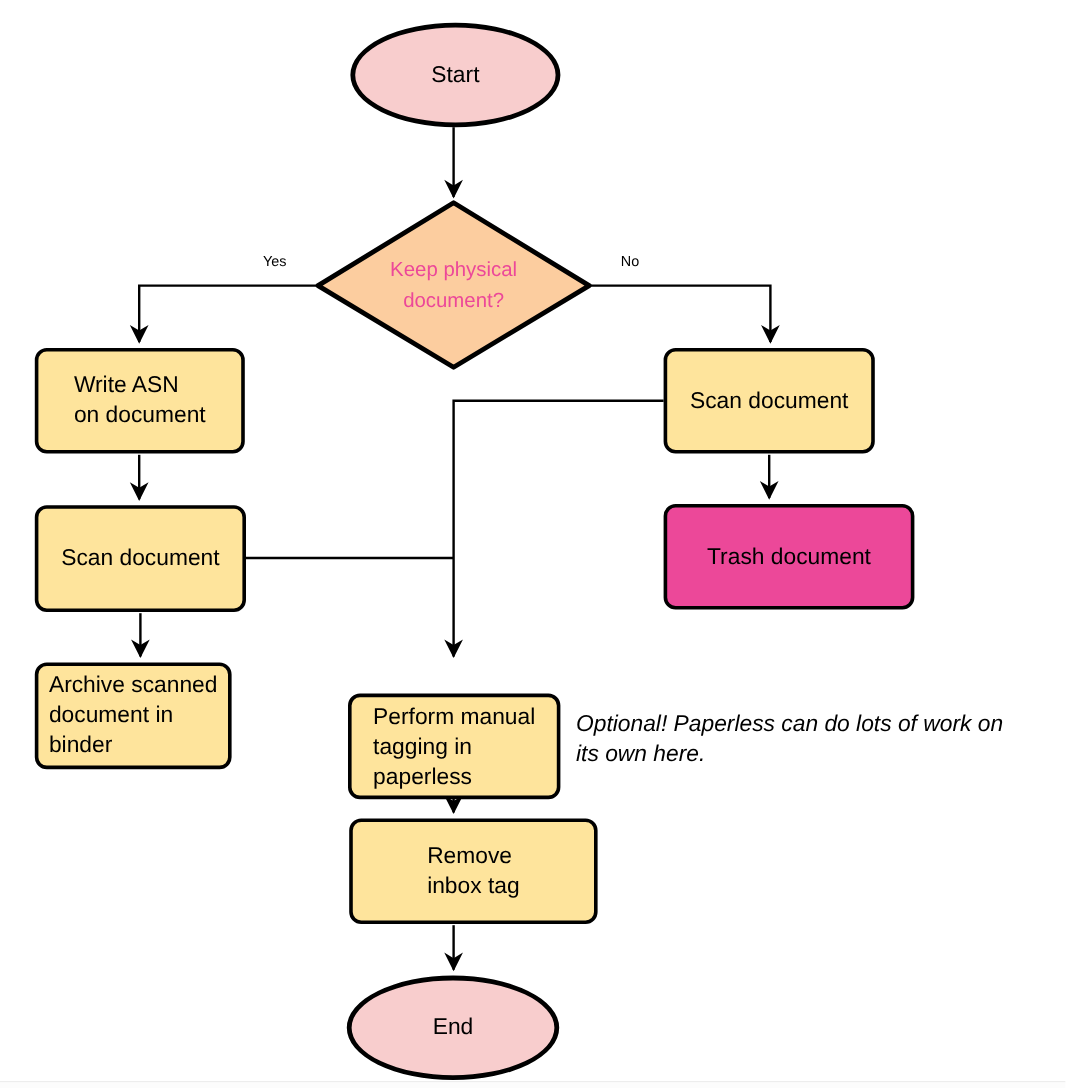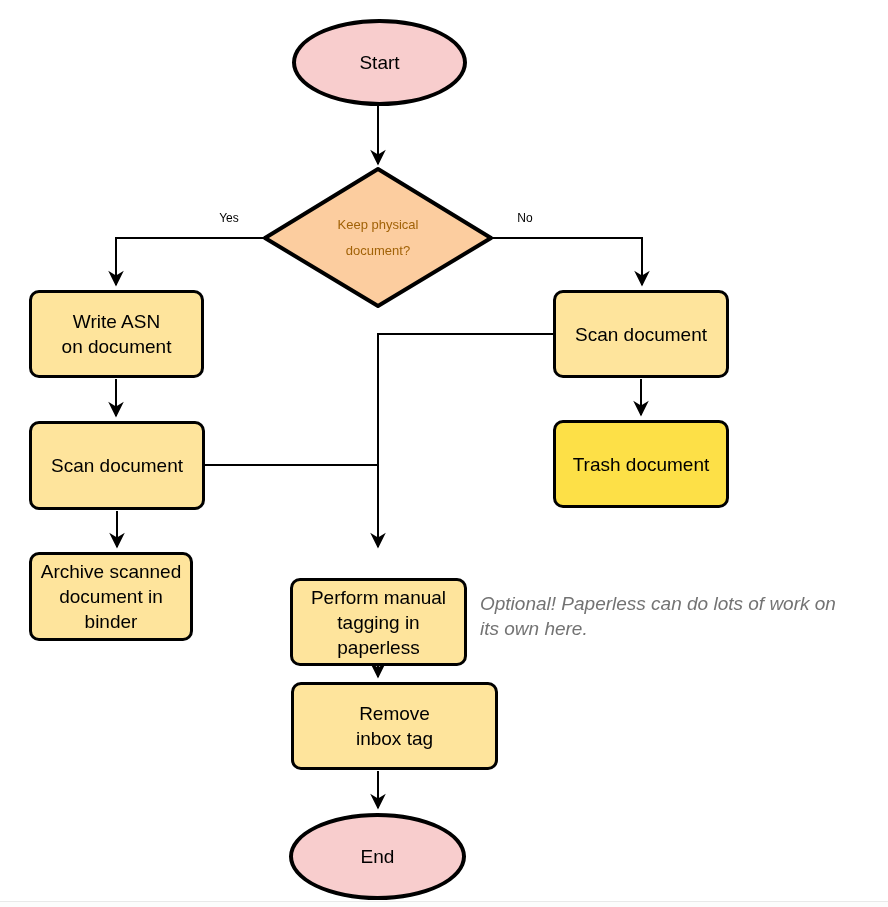--- a/index.html
+++ b/index.html
@@ -18,57 +18,56 @@
     position: absolute;
     left: 0; top: 0;
     width: 888px; height: 907px;
   }
   .node {
     position: absolute;
     box-sizing: border-box;
     display: flex;
     align-items: center;
     justify-content: center;
-    text-align: center;
     white-space: pre-line;
     font-size: 19px;
     line-height: 25px;
     color: #000000;
   }
   .process {
     border: 3px solid #000000;
     border-radius: 10px;
   }
   .terminator {
     border: 4px solid #000000;
     border-radius: 50%;
   }
   .diamond-label {
     position: absolute;
     display: flex;
     align-items: center;
     justify-content: center;
     text-align: center;
     white-space: pre-line;
-    font-size: 13px;
+    font-size: 17px;
     line-height: 26px;
-    color: #a16207;
+    color: #ec4899;
   }
   .edge-label {
     position: absolute;
     font-size: 12px;
     color: #000000;
     text-align: center;
   }
   .note {
     position: absolute;
     font-size: 19px;
     line-height: 25px;
     font-style: italic;
-    color: #737373;
+    color: #000000;
     white-space: pre-line;
     text-align: left;
   }
   .bottom-rule {
     position: absolute;
     left: 0; top: 901px;
     width: 888px; height: 1px;
     background: #e9e9e9;
   }
   .bottom-strip {
@@ -127,21 +126,21 @@
   <div class="node process" style="left: 29px; top: 552px; width: 164px; height: 89px; background-color: rgb(254, 228, 156);">
     <span>Archive scanned
 document in
 binder</span>
   </div>
 
   <div class="node process" style="left: 553px; top: 290px; width: 176px; height: 88px; background-color: rgb(254, 228, 156);">
     <span>Scan document</span>
   </div>
 
-  <div class="node process" style="left: 553px; top: 420px; width: 176px; height: 88px; background-color: #fde047;">
+  <div class="node process" style="left: 553px; top: 420px; width: 209px; height: 88px; background-color: #ec4899;">
     <span>Trash document</span>
   </div>
 
   <div class="node process" style="left: 290px; top: 552px; width: 177px; height: 88px; background-color: rgb(254, 228, 156); margin-top: 26px;">
     <span>Perform manual
 tagging in
 paperless</span>
   </div>
 
   <div class="node process" style="left: 291px; top: 682px; width: 207px; height: 88px; background-color: rgb(254, 228, 156);">

